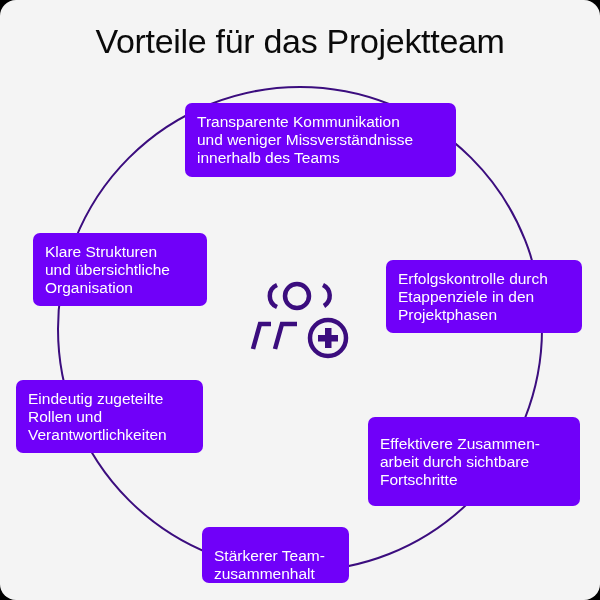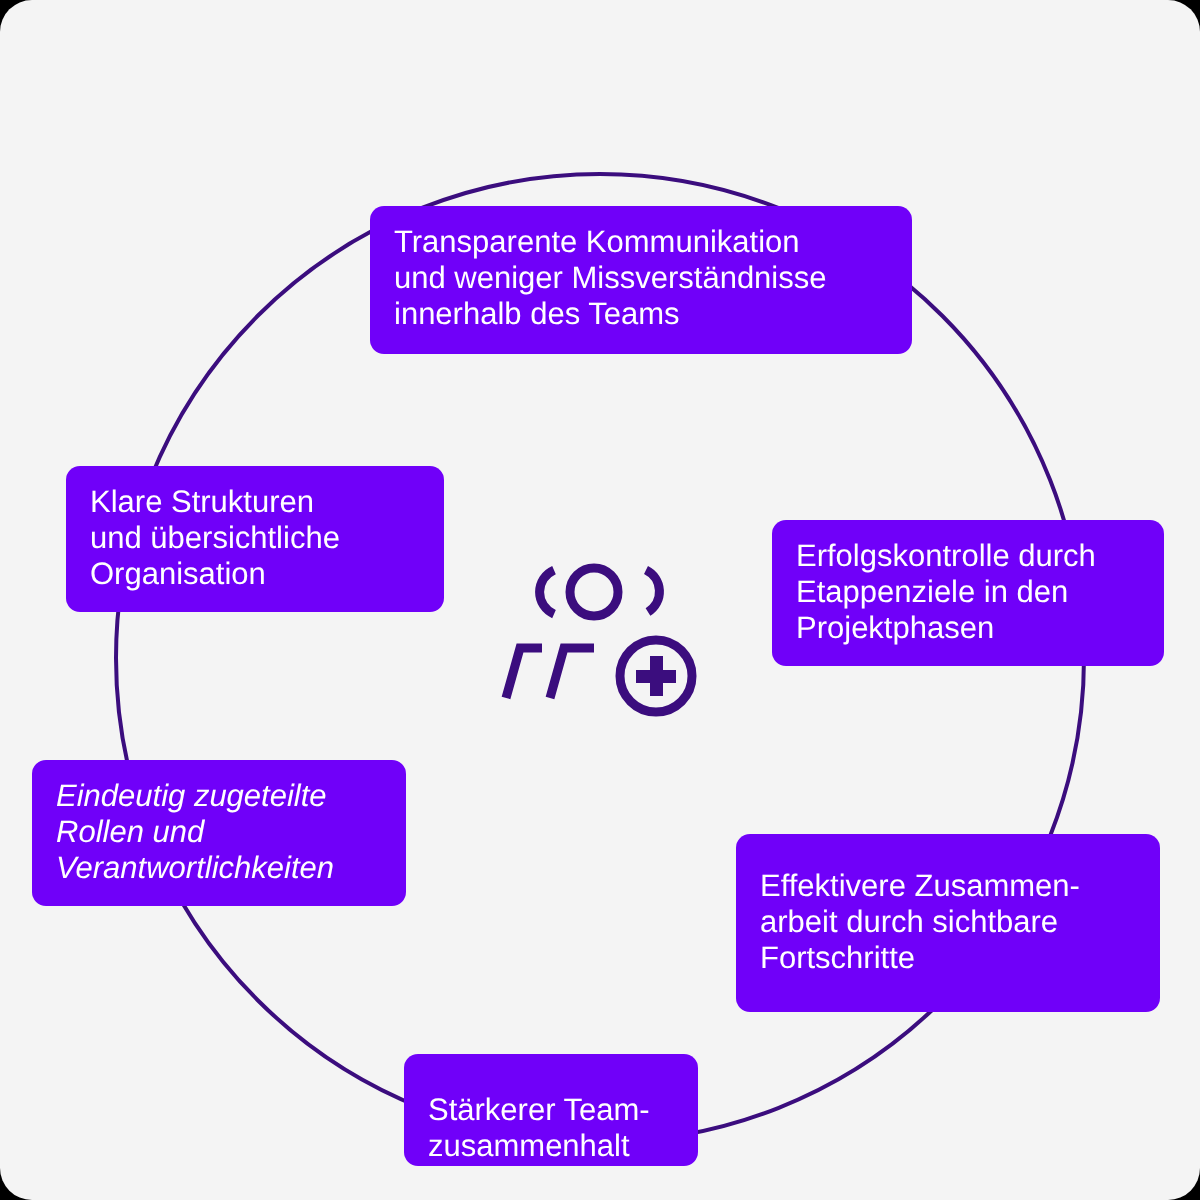--- a/index.html
+++ b/index.html
@@ -39,20 +39,21 @@
   .icon {
     position: absolute;
     left: 246px; top: 276px;
   }
 </style>
 </head>
 <body>
 
 <div class="canvas">
 
+  <div class="title">Vorteile für das Projektteam</div>
 
   <svg class="ring" width="600" height="600">
     <circle cx="300" cy="329" r="242" fill="none" stroke="#3b0d7e" stroke-width="2"></circle>
   </svg>
 
   <svg class="icon" width="110" height="90" viewBox="0 0 110 90">
     <g fill="none" stroke="#3b0d7e" stroke-width="4.5" stroke-linecap="butt">
 
       <circle cx="51" cy="20" r="12"></circle>
 
@@ -88,25 +89,25 @@
     <span>Effektivere Zusammen-
 arbeit durch sichtbare
 Fortschritte</span>
   </div>
 
   <div class="box" style="left:202px; top:527px; width:147px; height:56px;align-items:flex-end;">
     <span>Stärkerer Team-
 zusammenhalt</span>
   </div>
 
-  <div class="box" style="left:16px; top:380px; width:187px; height:73px;font-style:italic;">
+  <div class="box" style="left:16px; top:380px; width:187px; height:73px;">
     <span>Eindeutig zugeteilte
 Rollen und
 Verantwortlichkeiten</span>
   </div>
 
-  <div class="box" style="left:33px; top:233px; width:189px; height:73px;">
+  <div class="box" style="left:33px; top:233px; width:174px; height:73px;">
     <span>Klare Strukturen
 und übersichtliche
 Organisation</span>
   </div>
 
 </div>
 
 </body></html>

